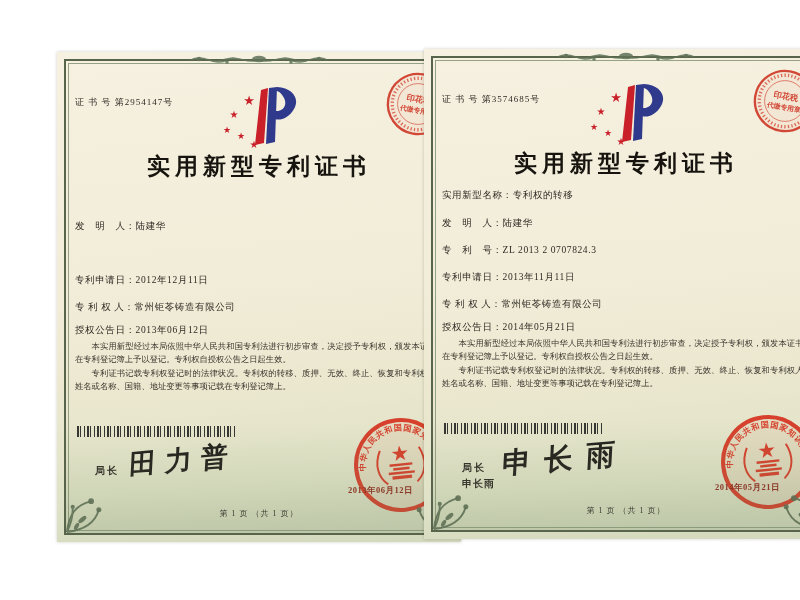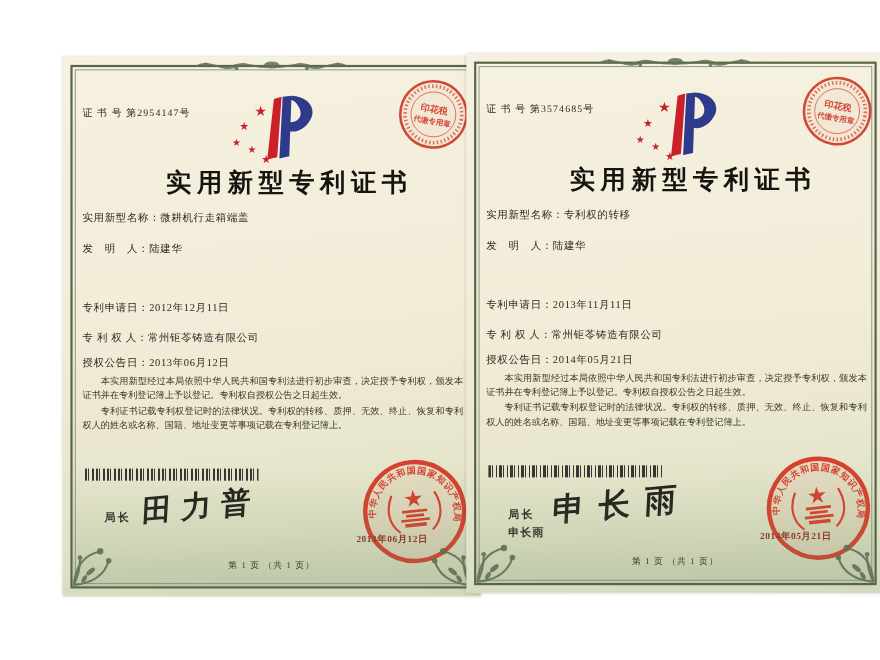--- a/index.html
+++ b/index.html
@@ -5,34 +5,35 @@
   html,body{margin:0;padding:0;}
   body{
     width:800px;height:600px;position:relative;overflow:hidden;
     background:#ffffff;
     font-family:"Liberation Serif","DejaVu Serif",serif;
   }
   .cert{
     position:absolute;width:380px;height:490px;
     background:linear-gradient(175deg,#f6f1e0 0%,#f2edd9 45%,#ece8d0 65%,#e0e3c7 85%,#d2d8bc 100%);
     box-shadow:0 0 3px rgba(60,60,40,.25);
+    padding-left:24px;
   }
   #cert-left{left:57px;top:52px;}
   #cert-right{left:424px;top:49px;}
   .frame{position:absolute;inset:7px;border:2px solid #59644d;pointer-events:none;}
   .frame::after{content:"";position:absolute;inset:2px;border:1px solid #95a285;}
   .cert::after{content:"";position:absolute;left:9px;right:9px;bottom:9px;height:110px;
     background:linear-gradient(180deg,rgba(120,140,100,0) 0%,rgba(120,140,100,.13) 55%,rgba(105,128,90,.22) 100%);
     pointer-events:none;}
   .top-orn{position:absolute;top:-1px;left:50%;transform:translateX(-50%);}
   .cert-no{position:absolute;top:44px;left:18px;font-size:9px;letter-spacing:1px;color:#2e2a24;white-space:pre;}
   .stamp{position:absolute;top:18px;right:9px;width:68px;height:68px;transform:rotate(10deg);opacity:.92;}
   .logo{position:absolute;top:34px;left:50%;transform:translateX(-50%);}
   .title{position:absolute;top:99px;left:0;width:100%;text-align:center;
-    font-size:23px;font-weight:bold;letter-spacing:5px;color:#17140f;margin-left:16px;}
+    font-size:23px;font-weight:bold;letter-spacing:5px;color:#17140f;}
   .f-row{position:absolute;left:18px;font-size:9.5px;color:#2e2a24;white-space:pre;letter-spacing:.6px;}
   .f0{top:140px}.f1{top:168px}.f2{top:195px}.f3{top:222px}.f4{top:249px}.f5{top:272px}
   .body-text{position:absolute;top:288px;left:18px;right:16px;font-size:8.3px;line-height:1.62;
     color:#3a352d;text-align:justify;}
   .body-text p{margin:0;text-indent:2em;}
   .barcode{position:absolute;top:374px;left:20px;width:158px;height:11px;opacity:.88;
     background:repeating-linear-gradient(90deg,#1d1d1d 0 2px,transparent 2px 3px,#1d1d1d 3px 4px,transparent 4px 7px,#1d1d1d 7px 8px,transparent 8px 10px);}
   .dir-label{position:absolute;left:38px;top:412px;font-size:10px;letter-spacing:2px;color:#2e2a24;font-weight:bold;}
   .dir-name{position:absolute;left:38px;top:428px;font-size:10px;letter-spacing:1px;color:#2e2a24;font-weight:bold;}
   .signature{position:absolute;left:72px;top:390px;font-size:27px;font-weight:bold;
@@ -85,21 +86,20 @@
       <text x="22" y="53" font-size="9" text-anchor="middle">★</text>
       <text x="35" y="62" font-size="10" text-anchor="middle">★</text>
     </g>
     <polygon points="42,4 49,2 45,57 36,59" fill="#c9202a"></polygon>
     <polygon points="50,2 58,1 56,56 47,58" fill="#2f3a8d"></polygon>
     <path d="M58,1 C74,2 81,13 75,23 C70,32 61,35 56,33 L56,25 C63,26 69,20 65,12 C62,6 59,5 57,5 Z" fill="#2f3a8d"></path>
   </svg>
 
   <div class="title">实用新型专利证书</div>
 
-  <div class="f-row f0"><span>实用新型名称：</span><span>微耕机行走箱端盖</span></div>
   <div class="f-row f1"><span>发　明　人：</span><span>陆建华</span></div>
   <div class="f-row f3"><span>专利申请日：</span><span>2012年12月11日</span></div>
   <div class="f-row f4"><span>专 利 权 人：</span><span>常州钜苓铸造有限公司</span></div>
   <div class="f-row f5"><span>授权公告日：</span><span>2013年06月12日</span></div>
 
   <div class="body-text">
     <p>本实用新型经过本局依照中华人民共和国专利法进行初步审查，决定授予专利权，颁发本证书并在专利登记簿上予以登记。专利权自授权公告之日起生效。</p>
     <p>专利证书记载专利权登记时的法律状况。专利权的转移、质押、无效、终止、恢复和专利权人的姓名或名称、国籍、地址变更等事项记载在专利登记簿上。</p>
   </div>
 
@@ -201,20 +201,21 @@
     </g>
     <polygon points="42,4 49,2 45,57 36,59" fill="#c9202a"></polygon>
     <polygon points="50,2 58,1 56,56 47,58" fill="#2f3a8d"></polygon>
     <path d="M58,1 C74,2 81,13 75,23 C70,32 61,35 56,33 L56,25 C63,26 69,20 65,12 C62,6 59,5 57,5 Z" fill="#2f3a8d"></path>
   </svg>
 
   <div class="title">实用新型专利证书</div>
 
   <div class="f-row f0"><span>实用新型名称：</span><span>专利权的转移</span></div>
   <div class="f-row f1"><span>发　明　人：</span><span>陆建华</span></div>
+  <div class="f-row f2"><span>专　利　号：</span><span>ZL 2013 2 0707824.3</span></div>
   <div class="f-row f3"><span>专利申请日：</span><span>2013年11月11日</span></div>
   <div class="f-row f4"><span>专 利 权 人：</span><span>常州钜苓铸造有限公司</span></div>
   <div class="f-row f5"><span>授权公告日：</span><span>2014年05月21日</span></div>
 
   <div class="body-text">
     <p>本实用新型经过本局依照中华人民共和国专利法进行初步审查，决定授予专利权，颁发本证书并在专利登记簿上予以登记。专利权自授权公告之日起生效。</p>
     <p>专利证书记载专利权登记时的法律状况。专利权的转移、质押、无效、终止、恢复和专利权人的姓名或名称、国籍、地址变更等事项记载在专利登记簿上。</p>
   </div>
 
   <div class="barcode"></div>

